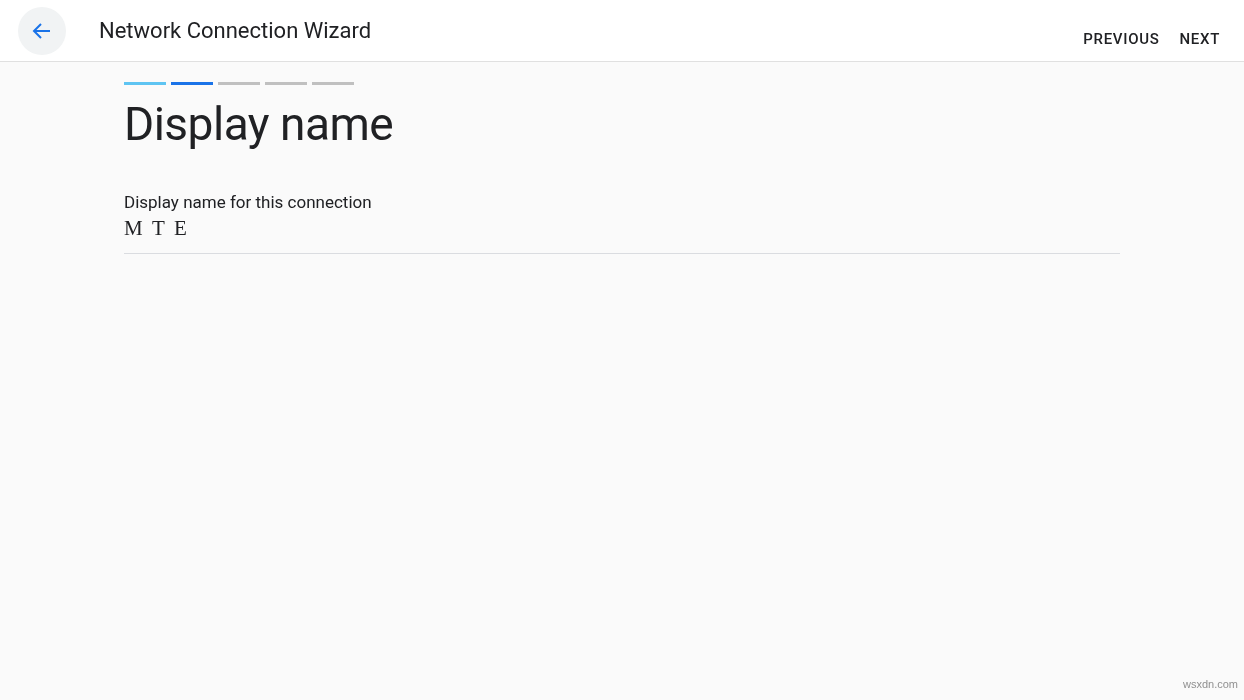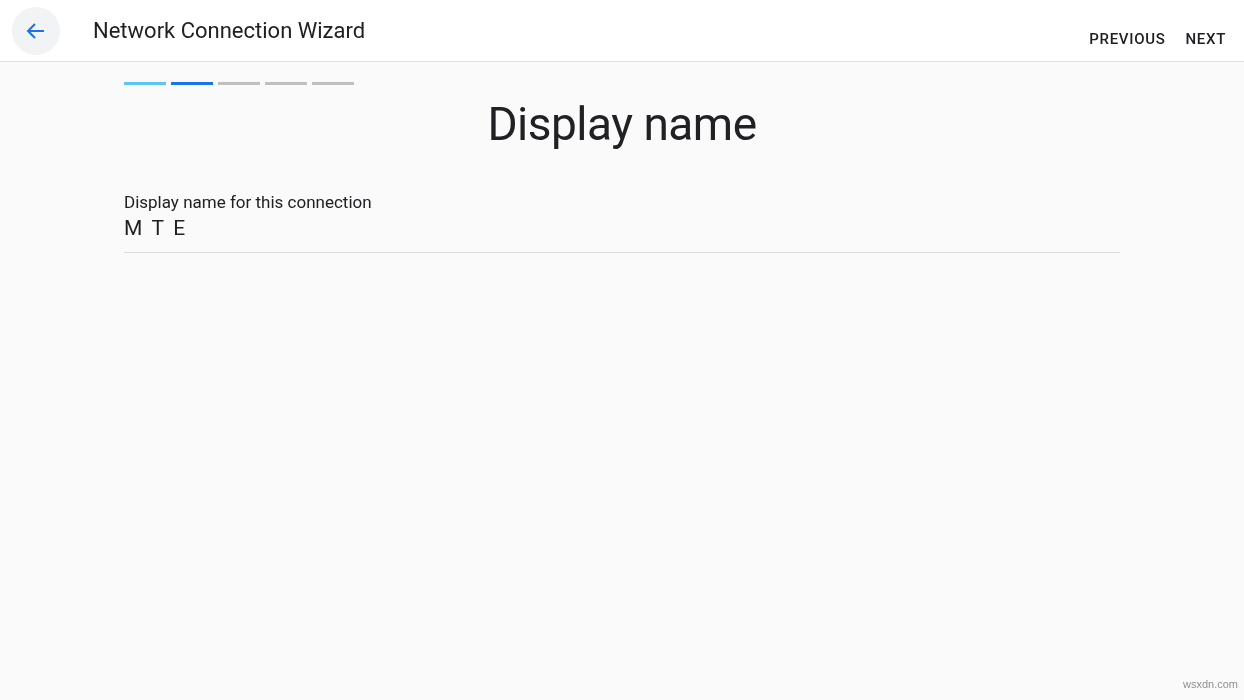--- a/index.html
+++ b/index.html
@@ -14,21 +14,21 @@
       height: 700px;
       overflow: hidden;
       position: relative;
     }
     .header {
       display: flex;
       align-items: center;
       justify-content: space-between;
       height: 62px;
       background: #ffffff;
-      padding: 0 10px;
+      padding: 0 16px;
       border-bottom: 1px solid #e0e0e0;
     }
     .header-left {
       display: flex;
       align-items: center;
     }
     .back-button {
       width: 48px;
       height: 48px;
       border-radius: 50%;
@@ -85,29 +85,29 @@
     .progress-segment.active {
       background: #1a73e8;
     }
     .page-heading {
       font-size: 46px;
       font-weight: 400;
       color: #202124;
       letter-spacing: -0.5px;
       margin-bottom: 40px;
       line-height: 1.2;
-      text-align: center;
     }
     .field-label {
       font-size: 17px;
       color: #202124;
     }
     .input-wrapper {
       position: relative;
       width: 996px;
+      font-family: Liberation Serif, serif;
     }
     .text-input {
       width: 100%;
       border: none;
       border-bottom: 1px solid #dadce0;
       background: transparent;
       font-size: 21px;
       color: #202124;
       letter-spacing: 2.2px;
       padding: 4px 0 12px 0;

